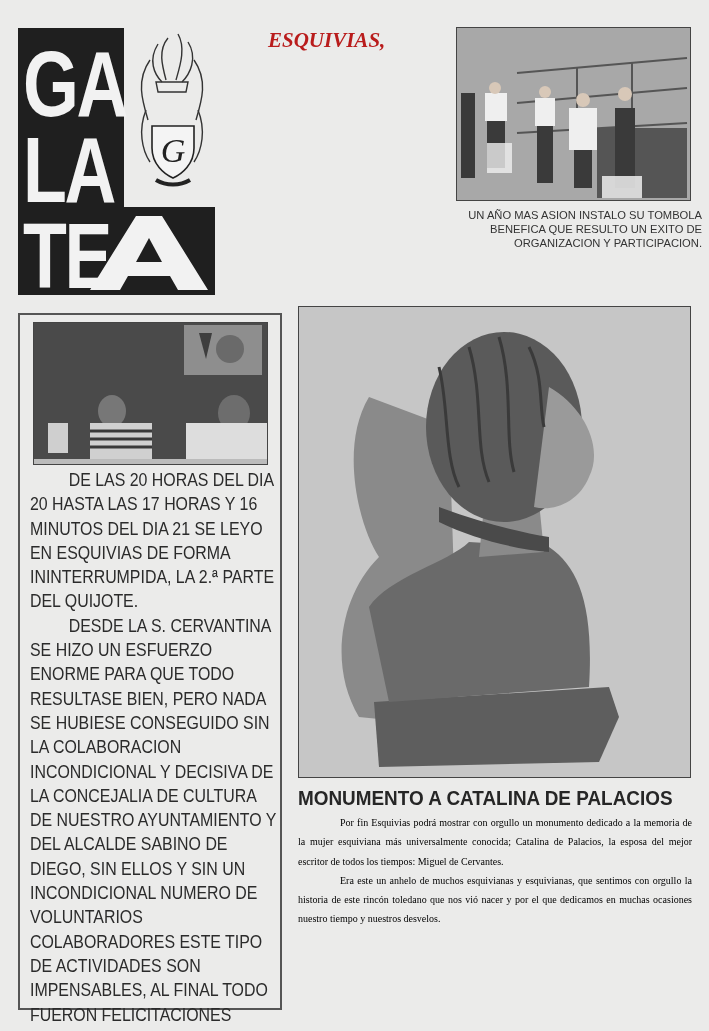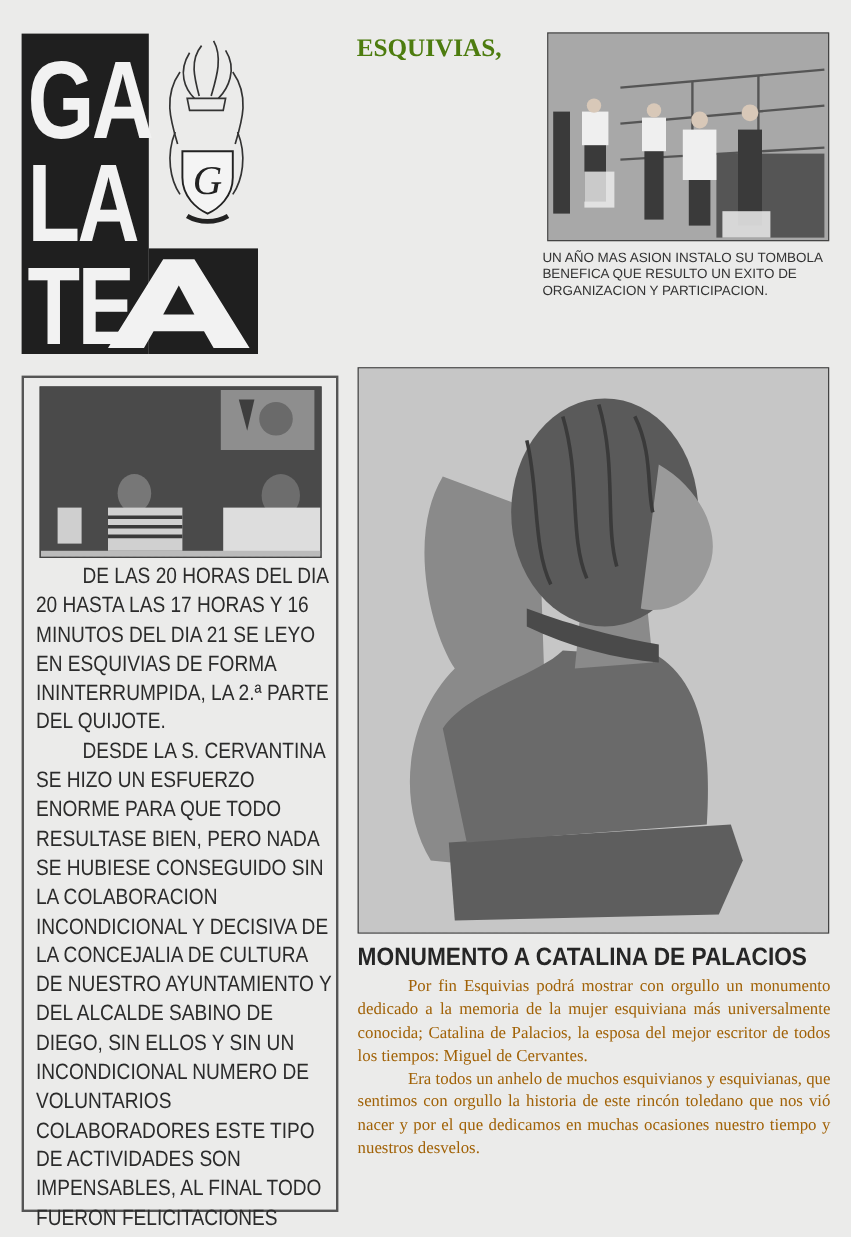--- a/index.html
+++ b/index.html
@@ -22,36 +22,36 @@
     position:absolute; color:#f2f2f2; font-family:"Liberation Sans", sans-serif;
     font-weight:bold; line-height:1; letter-spacing:-3px;
     transform:scaleX(0.78); transform-origin:left top;
   }
   .crest {
     left:128px; top:30px; width:88px; height:160px;
   }
 
   .dateline {
     left:268px; top:28px; width:150px;
-    font-family:"Liberation Serif", serif; font-weight:bold;
-    font-size:21px; line-height:25px; color:#4d7c0f; text-align:right;
+    font-family:"Liberation Serif", serif; font-style:italic; font-weight:bold;
+    font-size:21px; line-height:25px; color:#b91c1c; text-align:left;
   }
 
   
   .photo {
     border:1px solid #444;
     background-color:#8a8a8a;
     background-image:
       radial-gradient(circle at 50% 50%, rgba(255,255,255,0.18) 0 1.5px, transparent 2px);
     background-size:6px 6px;
   }
   .tombola-photo { left:456px; top:27px; width:233px; height:172px; background-color:#9a9a9a; }
   .caption-top {
     left:452px; top:208px; width:250px;
-    font-size:11.2px; line-height:14px; text-align:left; color:#333;
+    font-size:11.2px; line-height:14px; text-align:right; color:#333;
   }
 
   .left-box {
     left:18px; top:313px; width:264px; height:697px; border:2px solid #555; box-sizing:border-box;
   }
   .reading-photo { left:33px; top:322px; width:233px; height:141px; background-color:#555; }
   .left-text {
     left:30px; top:468px; width:250px;
     font-family:"Liberation Sans", sans-serif;
     font-size:18.5px; line-height:24.3px; color:#2b2b2b;
@@ -62,22 +62,22 @@
   .bust-photo { left:298px; top:306px; width:391px; height:470px; background-color:#bdbdbd; }
 
   .headline {
     left:298px; top:786px; width:396px;
     font-family:"Liberation Sans", sans-serif; font-weight:bold;
     font-size:21px; color:#262626; white-space:nowrap;
     transform:scaleX(0.9); transform-origin:left top;
   }
   .article {
     left:298px; top:813px; width:394px;
-    font-family:"Liberation Serif", serif; font-size:14px; line-height:19.3px;
-    color:#a16207; text-align:justify;
+    font-family:"Liberation Serif", serif; font-size:10px; line-height:19.3px;
+    color:#000000; text-align:justify;
   }
   .article p { margin:0; text-indent:42px; }
 
   svg { display:block; }
 </style>
 </head>
 <body>
 
 <div class="abs logo-block"></div>
 <div class="abs logo-block2"></div>
@@ -196,14 +196,14 @@
       <path d="M170 40 C185 90, 175 140, 190 175"></path>
       <path d="M200 30 C215 80, 205 130, 215 165"></path>
       <path d="M230 40 C245 70, 240 100, 245 120"></path>
     </g>
   </svg>
 </div>
 
 <div class="abs headline">MONUMENTO A CATALINA DE PALACIOS</div>
 <div class="abs article">
   <p>Por fin Esquivias podrá mostrar con orgullo un monumento dedicado a la memoria de la mujer esquiviana más universalmente conocida; Catalina de Palacios, la esposa del mejor escritor de todos los tiempos: Miguel de Cervantes.</p>
-  <p>Era todos un anhelo de muchos esquivianos y esquivianas, que sentimos con orgullo la historia de este rincón toledano que nos vió nacer y por el que dedicamos en muchas ocasiones nuestro tiempo y nuestros desvelos.</p>
+  <p>Era este un anhelo de muchos esquivianas y esquivianas, que sentimos con orgullo la historia de este rincón toledano que nos vió nacer y por el que dedicamos en muchas ocasiones nuestro tiempo y nuestros desvelos.</p>
 </div>
 
 </body></html>

